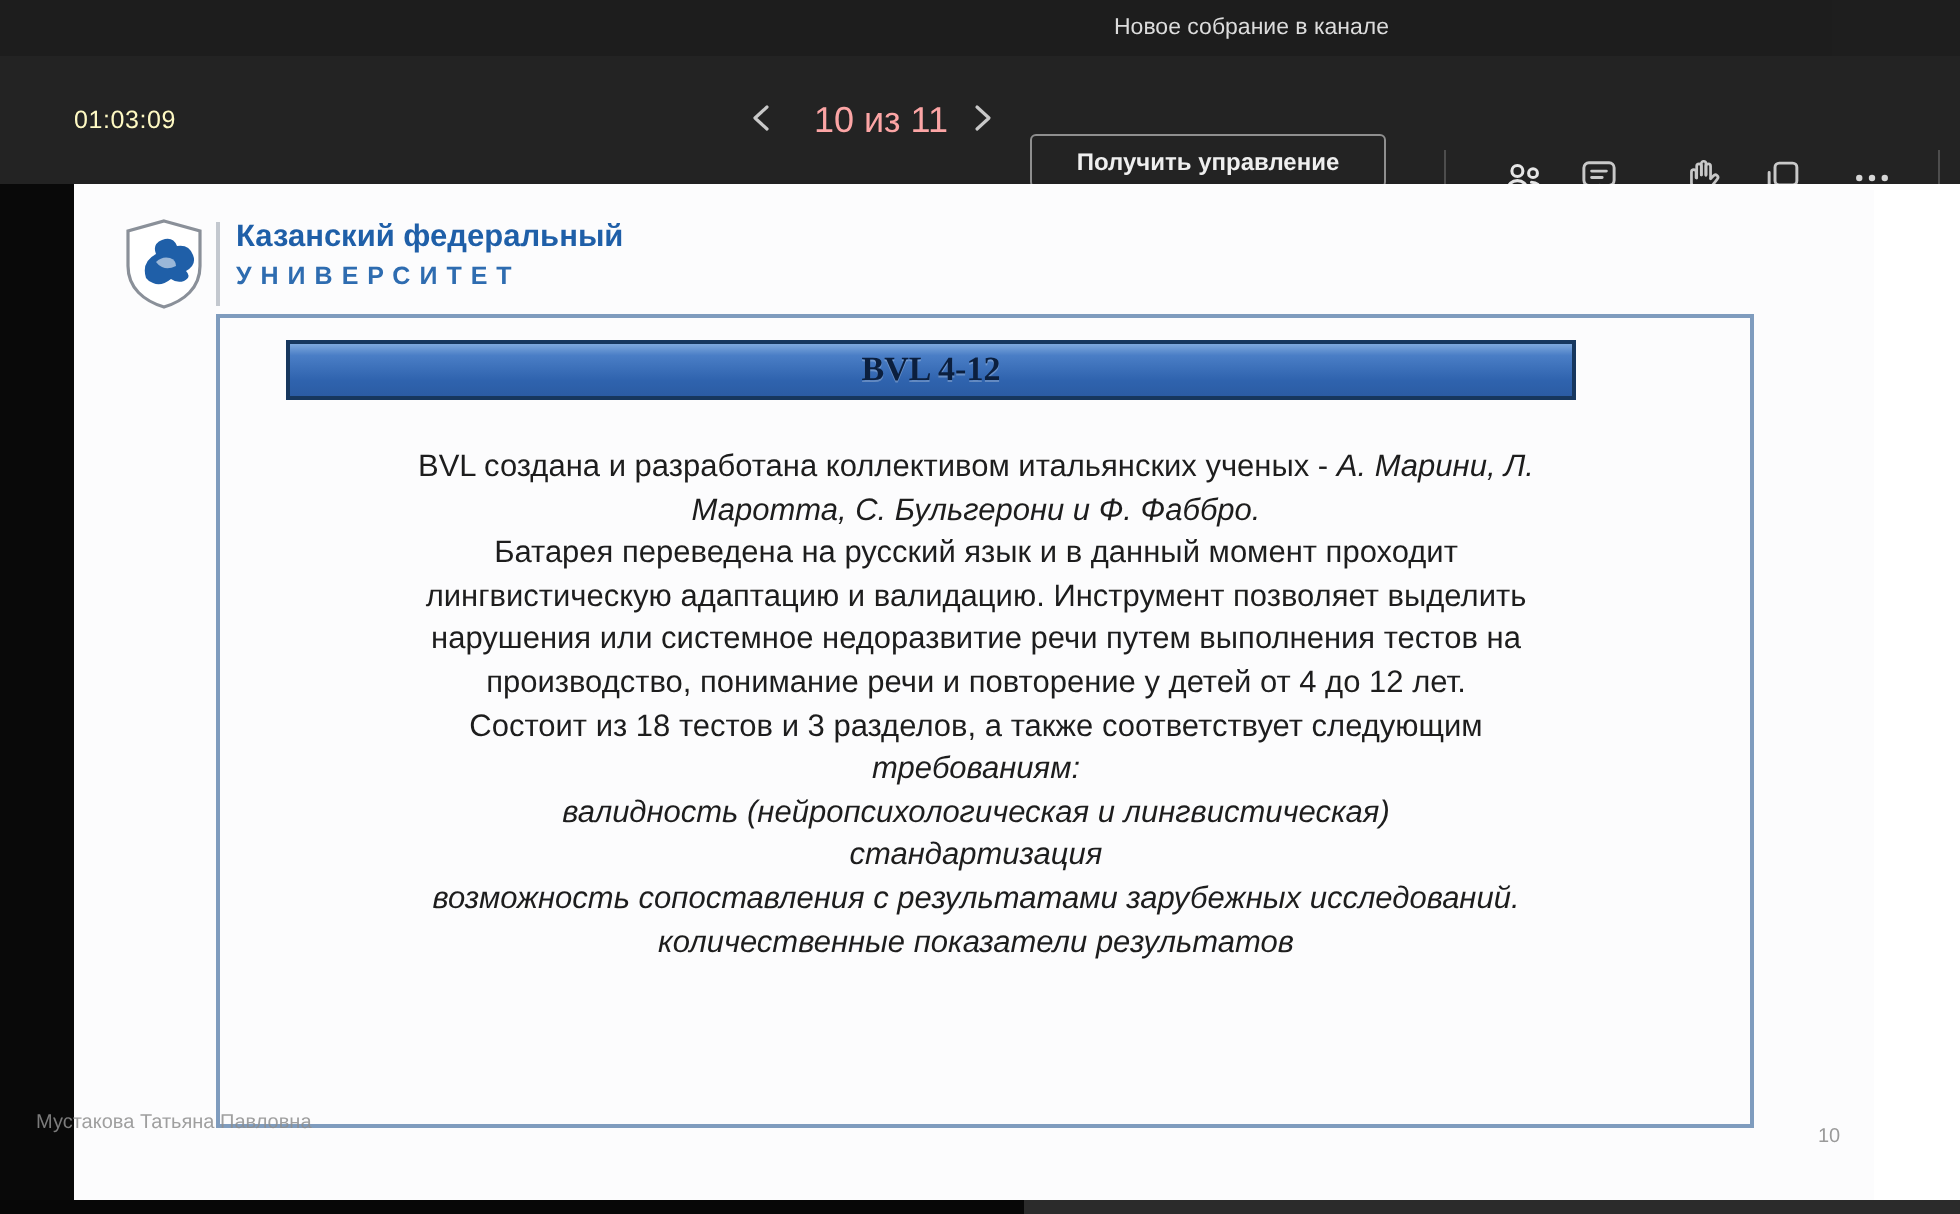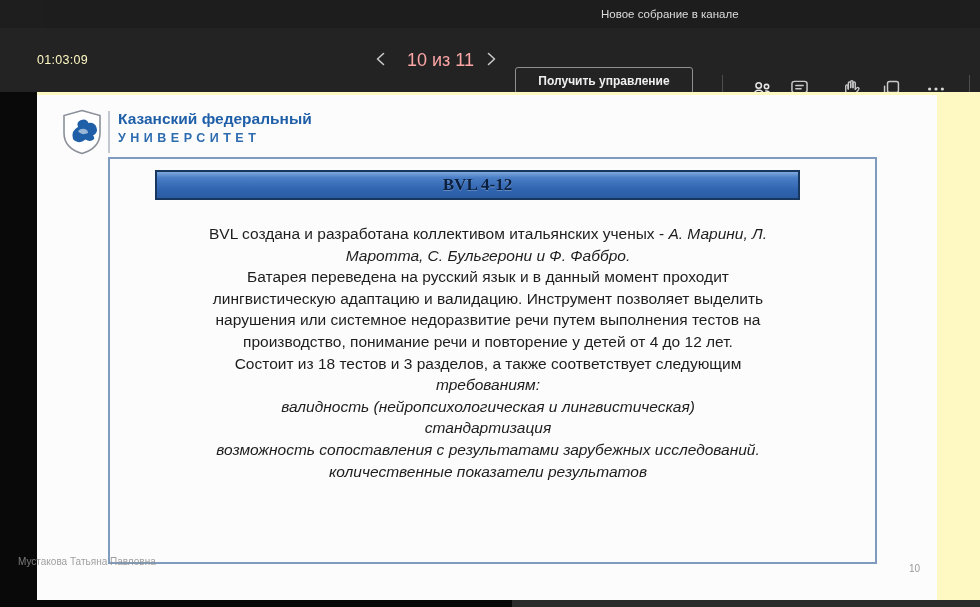--- a/index.html
+++ b/index.html
@@ -1,20 +1,20 @@
 <!DOCTYPE html>
 <html style="--accent: #a6a7dc; --kfu-blue: #1f5fa8; --bar-border: #17375e;"><head>
 <meta charset="utf-8">
 <style>
   html,body{margin:0;padding:0;background:#000;}
   .screen{position:relative;width:980px;height:607px;overflow:hidden;
           font-family:"Liberation Sans",sans-serif;background:#1e1e1e;}
 
   
-  .titlebar{position:absolute;left:0;top:0;width:916px;height:28px;background:#1d1d1d;margin-left:44px;}
+  .titlebar{position:absolute;left:0;top:0;width:916px;height:28px;background:#1d1d1d;}
   .titlebar-text{position:absolute;left:557px;top:0;height:28px;line-height:28px;
                  font-size:11.5px;color:#dcdcdc;}
 
   
   .toolbar{position:absolute;left:0;top:28px;width:980px;height:64px;background:#232323;}
   .timer{position:absolute;left:37px;top:0;height:64px;line-height:64px;
          font-size:12.5px;color:#fef9c3;letter-spacing:.3px;}
   .chev-btn{position:absolute;top:18px;width:26px;height:28px;background:none;border:none;
             padding:0;cursor:pointer;display:flex;align-items:center;justify-content:center;}
   .page-ind{position:absolute;left:402px;top:0;width:72px;height:64px;line-height:64px;
@@ -24,36 +24,36 @@
                 color:#efefef;font-size:12px;font-weight:bold;cursor:pointer;
                 font-family:Liberation Sans, sans-serif;}
   .vdivider{position:absolute;top:47px;width:1px;height:28px;background:#4d4d4d;}
   .tool-btn{position:absolute;top:46px;width:32px;height:36px;background:none;border:none;
             padding:0;cursor:pointer;display:flex;align-items:flex-start;justify-content:center;}
   .tool-btn svg{margin-top:4px;}
   .active-underline{position:absolute;left:1px;bottom:1px;width:30px;height:3px;
                     border-radius:2px;background:var(--accent,#a6a7dc);}
 
   
-  .stage{position:absolute;left:0;top:92px;width:980px;height:515px;background:#fef9c3;}
+  .stage{position:absolute;left:0;top:92px;width:980px;height:515px;background:#ffffff;}
   .stage-left-strip{position:absolute;left:0;top:0;width:37px;height:508px;background:#090909;}
   .bottom-strip-left{position:absolute;left:0;top:508px;width:512px;height:7px;background:#070707;}
   .bottom-strip-right{position:absolute;left:512px;top:508px;width:468px;height:7px;background:#2b2b2b;}
 
   
   .slide{position:absolute;left:37px;top:3px;width:900px;height:505px;background:#fcfcfd;}
   .kfu-shield{position:absolute;left:25px;top:14px;}
   .kfu-divider{position:absolute;left:71px;top:16px;width:2px;height:42px;background:#c3c8cf;}
   .kfu-line1{position:absolute;left:81px;top:15px;font-size:15.5px;font-weight:bold;
              color:var(--kfu-blue,#1f5fa8);}
   .kfu-line2{position:absolute;left:81px;top:36px;font-size:12.5px;font-weight:bold;
              letter-spacing:4.5px;color:#2e6cb0;}
   .content-box{position:absolute;left:71px;top:62px;width:765px;height:403px;
                border:2px solid #7f9cbe;}
-  .slide-title-bar{position:absolute;left:118px;top:75px;width:641px;height:26px;
+  .slide-title-bar{position:absolute;left:106px;top:75px;width:641px;height:26px;
                    border:2px solid var(--bar-border,#17375e);
                    background:linear-gradient(180deg,#7fa9dd 0%,#4a7ec6 22%,#2f63ae 70%,#2b5ca4 100%);
                    display:flex;align-items:center;justify-content:center;}
   .slide-title-text{font-family:"Liberation Serif",serif;font-size:17px;font-weight:bold;
                     color:#0b1f3e;text-shadow:0 1px 0 rgba(255,255,255,.25);}
   .slide-body{position:absolute;left:96px;top:128px;width:710px;font-size:15.5px;
               color:#1d1d1d;text-align:center;}
   .body-line{white-space:nowrap;height:21.6px;line-height:21.6px;}
   .body-line .italic{font-style:italic;}
   .page-number{position:absolute;left:872px;top:468px;font-size:10px;color:#9a9a9a;}

